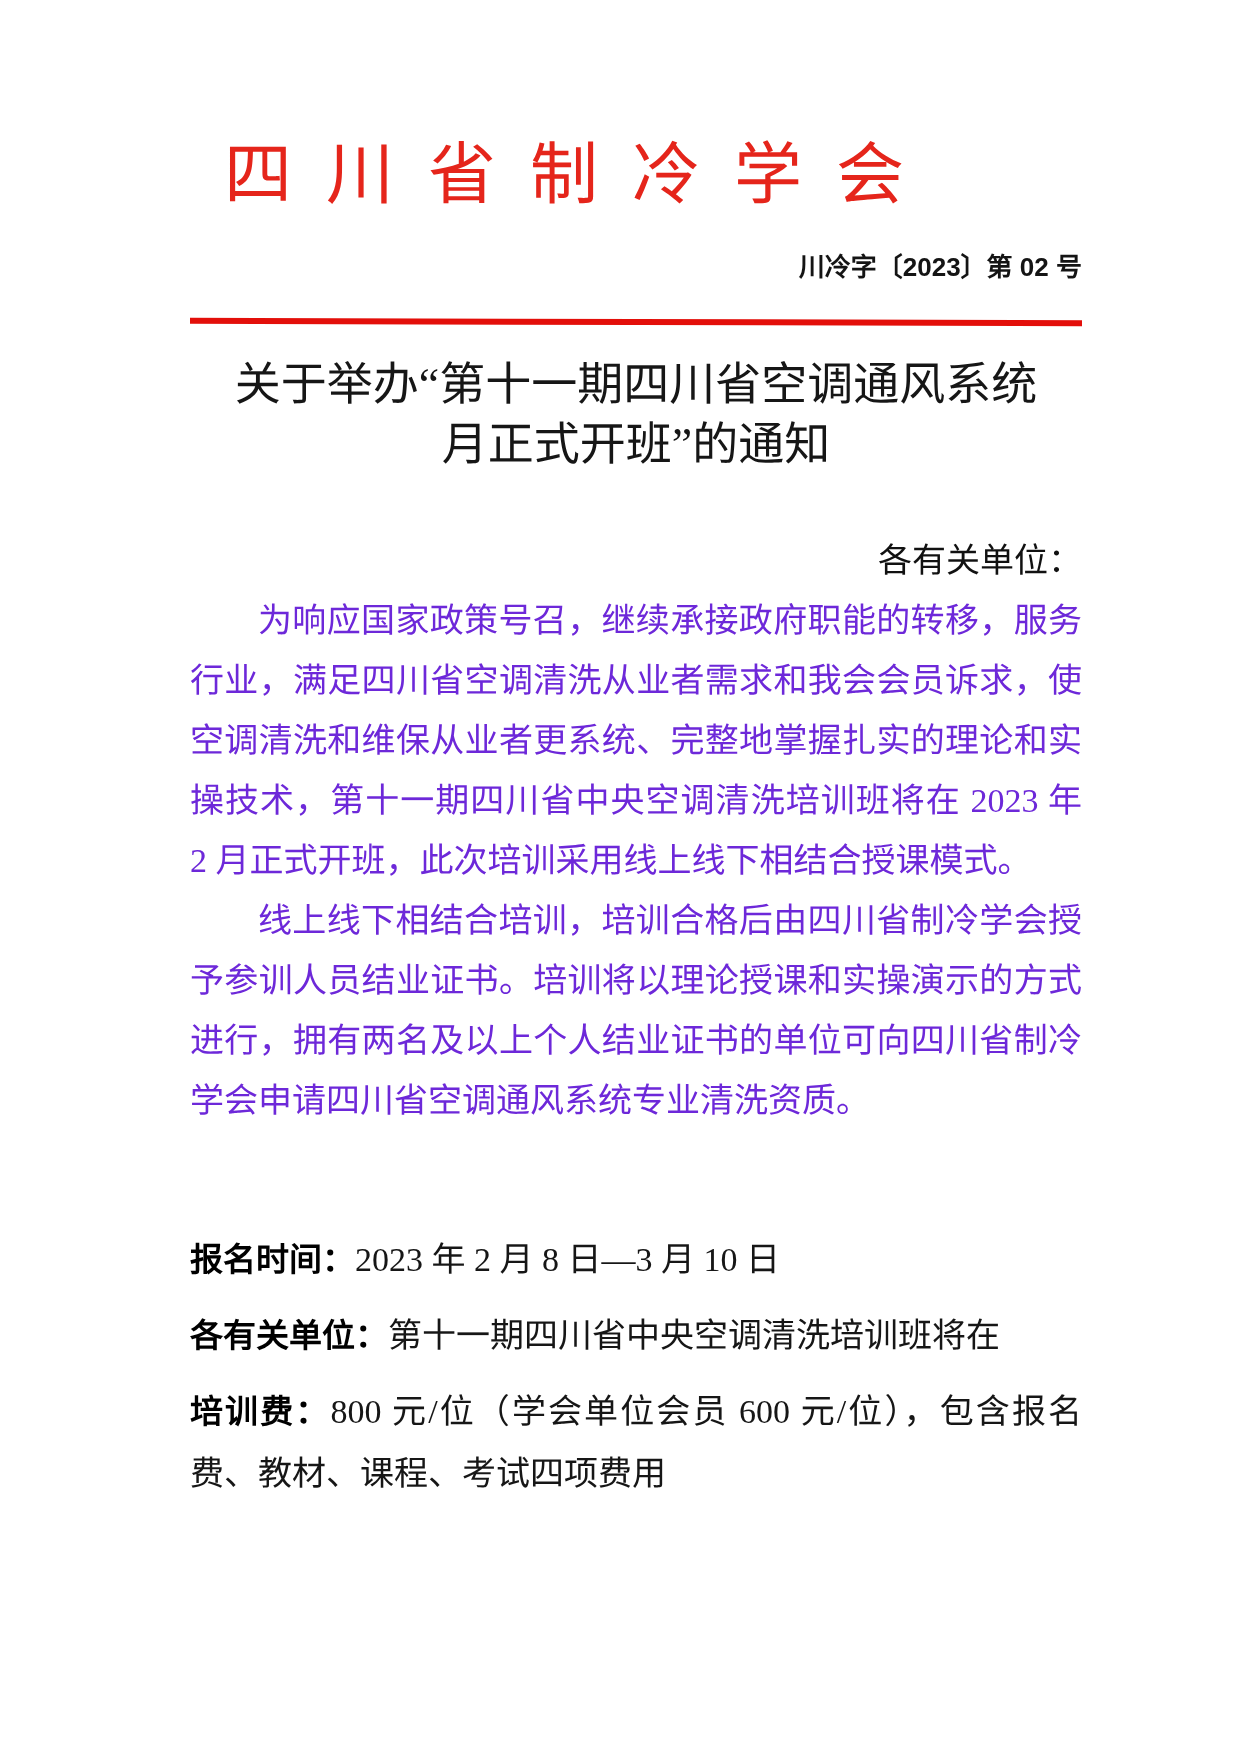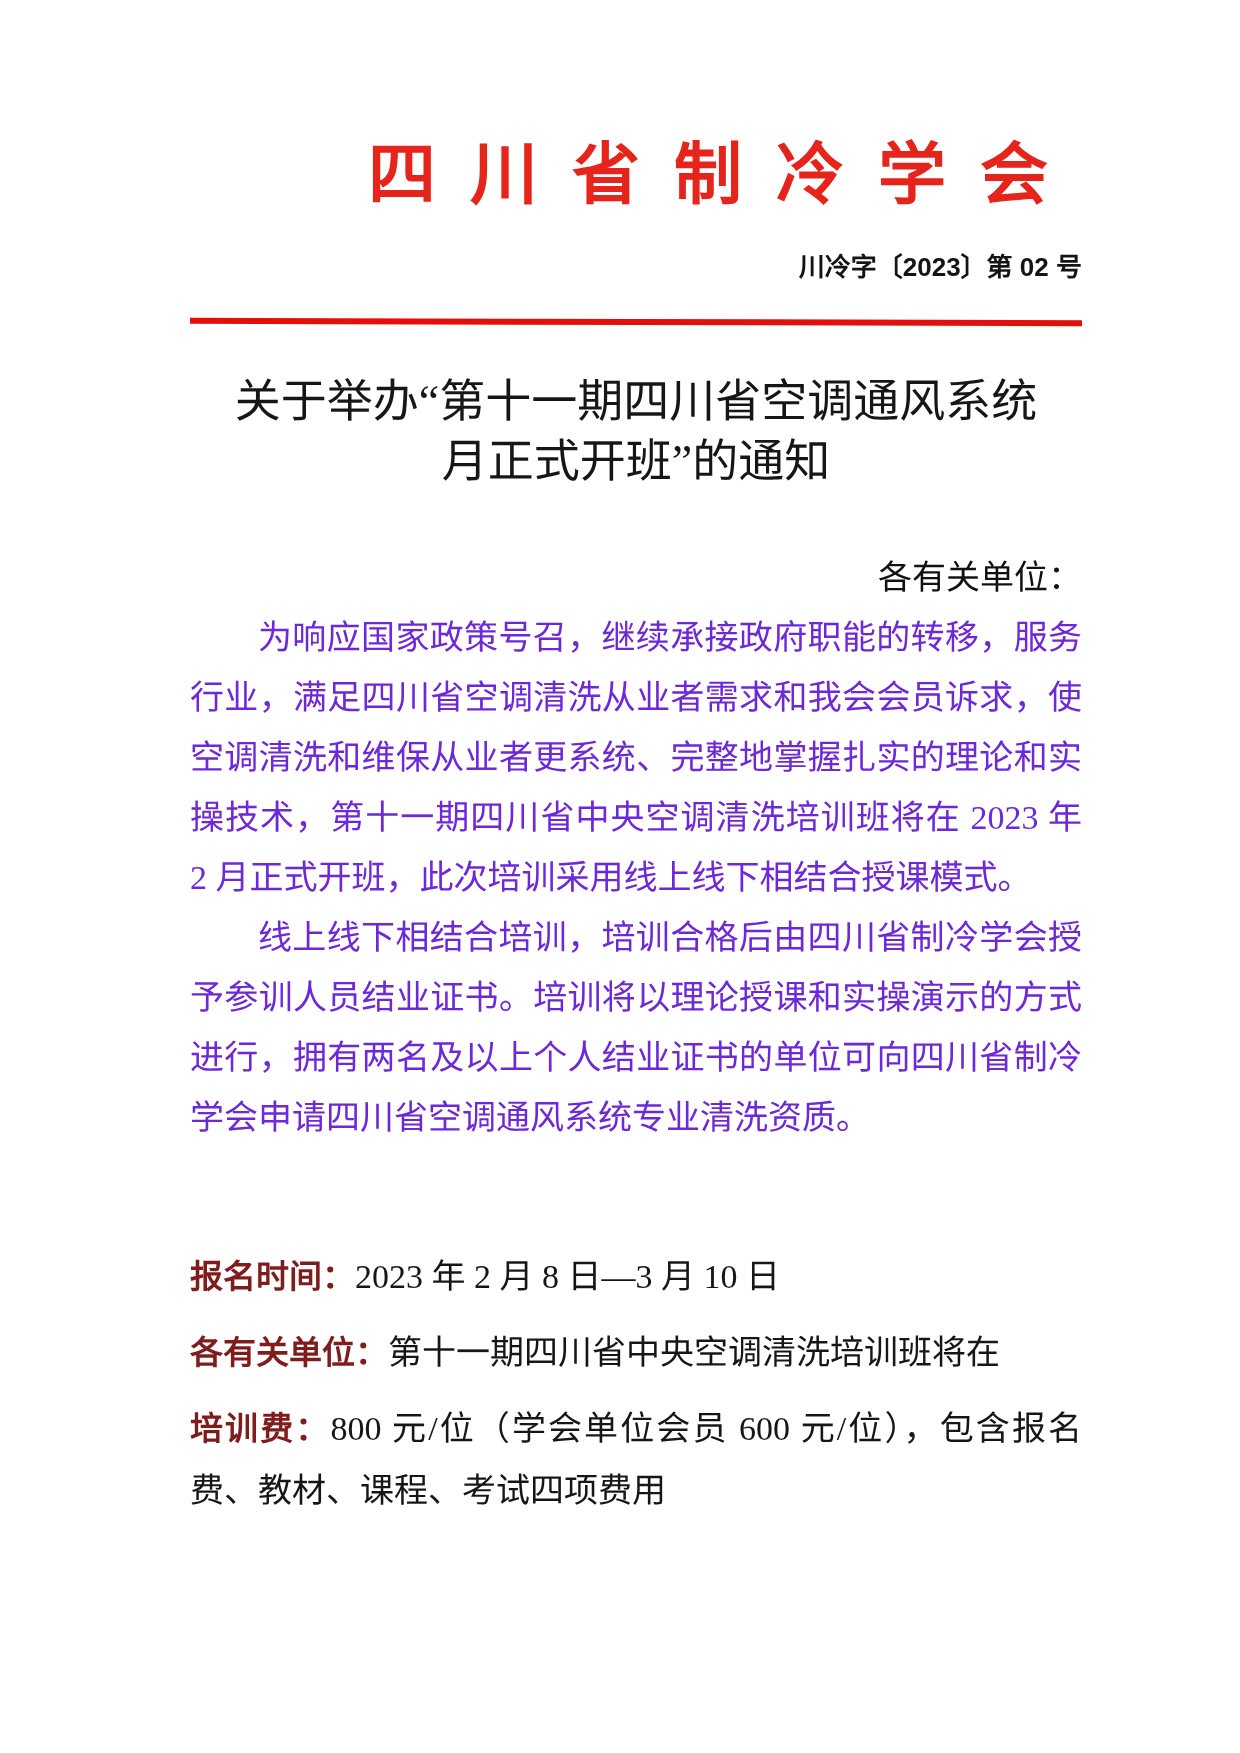--- a/index.html
+++ b/index.html
@@ -17,24 +17,24 @@
   }
   .page {
     box-sizing: border-box;
     width: 1240px;
     height: 1753px;
     padding: 140px 158px 0 190px;
     background: #ffffff;
   }
   
   .org-name {
-    text-align: right;
+    text-align: left;
     font-size: 68px;
     line-height: 1.05;
-    font-weight: 700;
+    font-weight: 400;
     color: #e5251b;
     letter-spacing: 0.5em;
     padding-left: 0.5em; 
     white-space: nowrap;
   }
   .doc-number {
     margin-top: 42px;
     text-align: right;
     font-family: "Liberation Sans", sans-serif;
     font-weight: 700;
@@ -44,21 +44,21 @@
   }
   .red-rule {
     margin-top: 36px;
     height: 6px;
     width: 100%;
     background: #e30f0a;
     transform: rotate(0.15deg); 
   }
   
   .doc-title {
-    margin-top: 47px;
+    margin-top: 30px;
     text-align: center;
     font-size: 46px;
     line-height: 60px;
     font-weight: 400;
     color: #161616;
   }
   
   .salutation {
     margin-top: 56px;
     font-size: 34px;
@@ -81,21 +81,21 @@
     font-size: 34px;
     line-height: 62px;
     margin-bottom: 14px;
     text-align: justify;
     color: #161616;
   }
   .info-label {
     font-family: "Liberation Sans", sans-serif;
     font-weight: 700;
     font-size: 33px;
-    color: #7f1d1d;
+    color: #000000;
   }
 </style>
 </head>
 <body>
 
 <div class="page">
 
   <div class="org-name">四川省制冷学会</div>
 
   <div class="doc-number">川冷字〔2023〕第 02 号</div>

